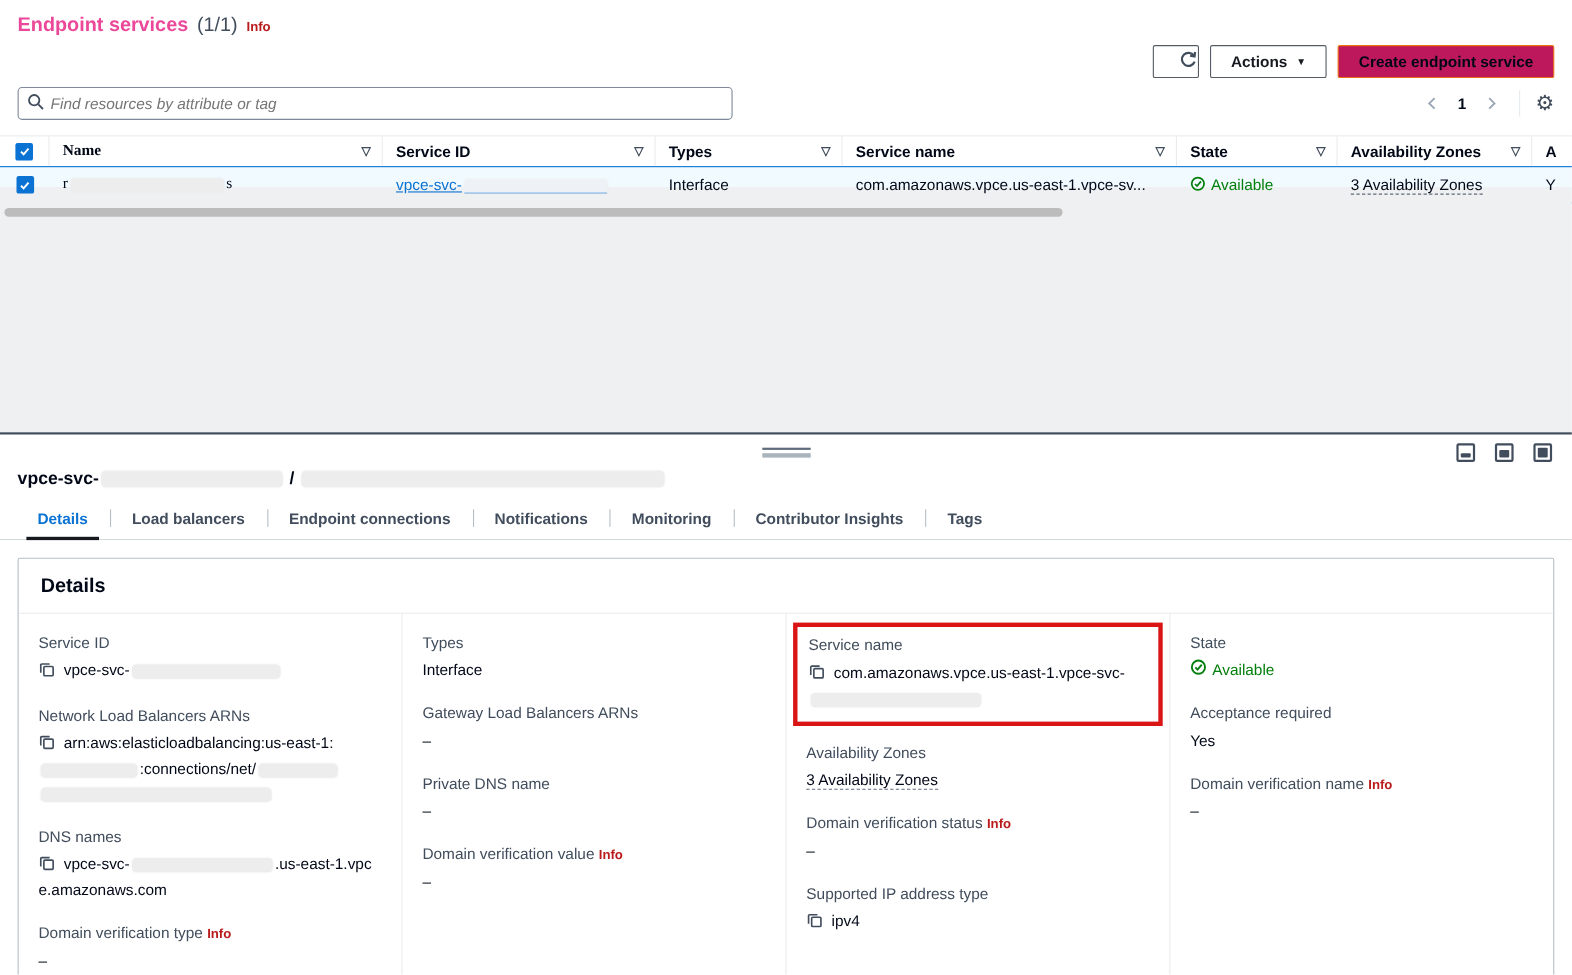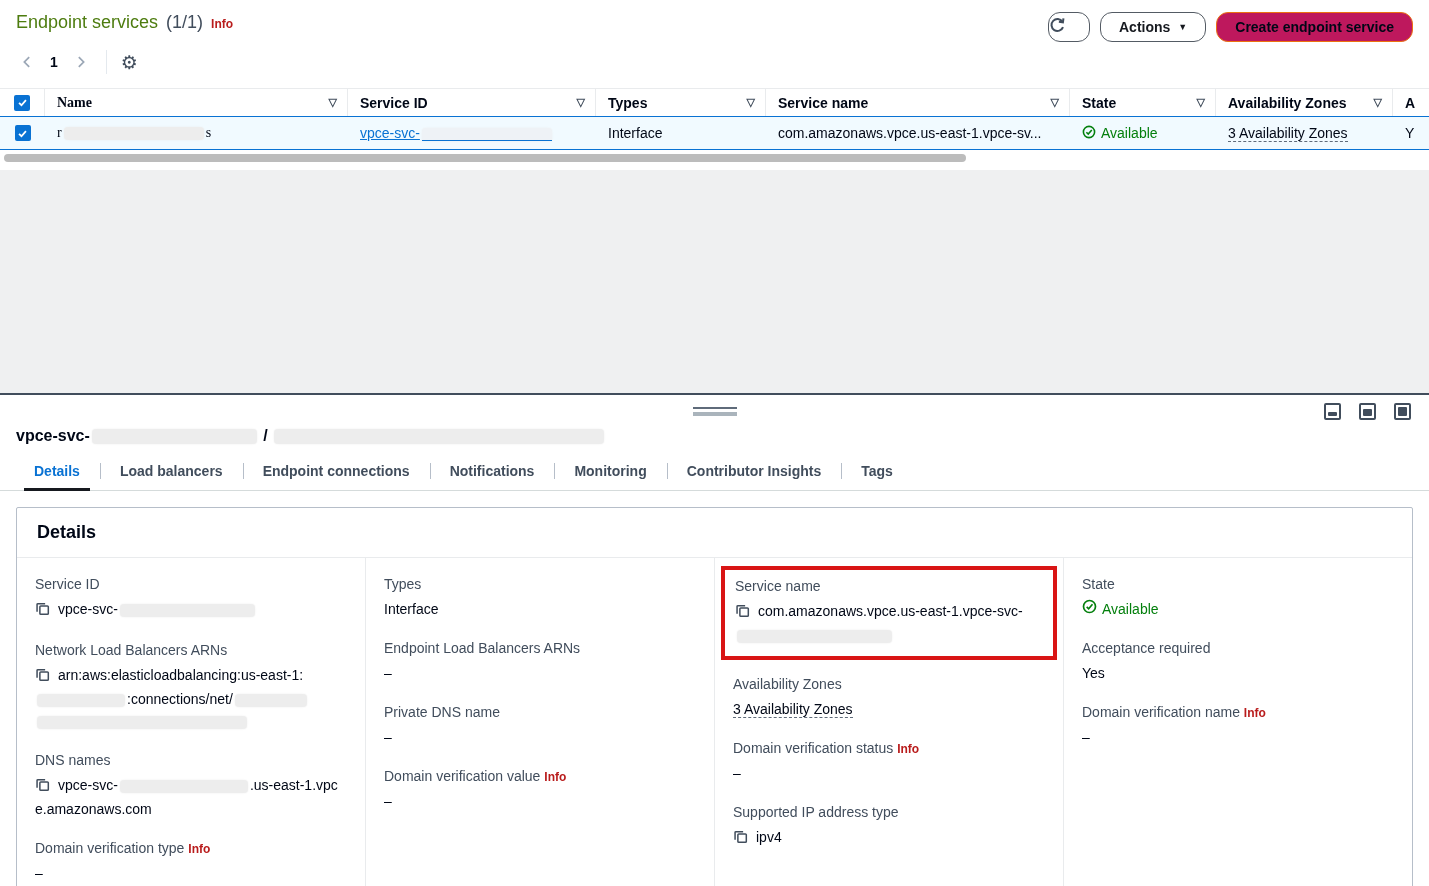--- a/index.html
+++ b/index.html
@@ -3,27 +3,27 @@
 <meta charset="utf-8">
 <style>
   * { margin:0; padding:0; box-sizing:border-box; }
   html,body { width:1429px; height:886px; overflow:hidden; background:#ffffff;
     font-family:"Liberation Sans", sans-serif; font-size:14px; color:#000716; }
 
   
   .top { background:#fff; padding-top:12px; height:170px; }
   .title-row { display:flex; justify-content:space-between; align-items:flex-start; padding:0 16px; }
   .title-left { display:flex; align-items:baseline; gap:8px; }
-  .page-title { font-size:18px; font-weight:400; color:#4d7c0f; }
+  .page-title { font-size:18px; font-weight:700; color:#ec4899; }
   .counter { font-size:18px; font-weight:400; color:#414d5c; }
   .info-link { color:#b91c1c; font-weight:700; font-size:12px; cursor:pointer; }
   .btn-row { display:flex; gap:10px; align-items:center; }
-  .btn { height:30px; border:1px solid #545b64; border-radius:12px; background:#fff;
+  .btn { height:30px; border:1px solid #545b64; border-radius:2px; background:#fff;
     font-weight:700; font-size:14px; color:#16191f; display:flex; align-items:center;
-    justify-content:space-between; padding:0 18px; cursor:pointer; }
+    justify-content:flex-end; padding:0 18px; cursor:pointer;margin-top:29px; }
   .btn-icon { width:42px; padding:0; }
   .btn-primary { background:#be185d; border-color:#ec7211; color:#000716; }
   .caret { font-size:9px; margin-left:8px; color:#16191f; }
 
   .search-row { display:flex; justify-content:space-between; align-items:center; padding:8px 16px 0 16px; }
   .search-box { width:650px; height:30px; border:1px solid #7d8998; border-radius:4px;
     display:flex; align-items:center; padding:0 8px; background:#fff; }
   .search-box input { border:none; outline:none; flex:1; font-size:14px; font-style:italic;
     color:#5f6b7a; margin-left:6px; font-family:"Liberation Sans", sans-serif; background:transparent; }
   .pager { display:flex; align-items:center; gap:10px; }
@@ -120,20 +120,29 @@
         <span>Actions</span>
         <span class="caret">▼</span>
       </button>
       <button class="btn btn-primary">
         <span>Create endpoint service</span>
       </button>
     </div>
   </div>
 
   <div class="search-row">
+    <div class="search-box">
+      <span>
+        <svg width="15" height="15" viewBox="0 0 16 16" fill="none" stroke="#414d5c" stroke-width="1.8">
+          <circle cx="6.5" cy="6.5" r="5"></circle>
+            <path d="M10.5 10.5 L15 15"></path>
+        </svg>
+      </span>
+      <input type="text" placeholder="Find resources by attribute or tag" style="">
+    </div>
     <div class="pager">
       <span class="pg-chev">
         <svg width="14" height="14" viewBox="0 0 16 16" fill="none" stroke="#9ba7b6" stroke-width="2">
             <path d="M10.5 2.5 L5 8 L10.5 13.5"></path>
           </svg>
       </span>
       <span class="pg-num">1</span>
       <span class="pg-chev">
         <svg width="14" height="14" viewBox="0 0 16 16" fill="none" stroke="#9ba7b6" stroke-width="2">
             <path d="M5.5 2.5 L11 8 L5.5 13.5"></path>
@@ -309,21 +318,21 @@
           <div class="fvalue dash">–</div>
         </div>
       </div>
 
       <div class="dcol">
         <div class="field">
           <div class="flabel">Types</div>
           <div class="fvalue">Interface</div>
         </div>
         <div class="field">
-          <div class="flabel">Endpoint Load Balancers ARNs</div>
+          <div class="flabel">Gateway Load Balancers ARNs</div>
           <div class="fvalue dash">–</div>
         </div>
         <div class="field">
           <div class="flabel">Private DNS name</div>
           <div class="fvalue dash">–</div>
         </div>
         <div class="field">
           <div class="flabel">
             <span>Domain verification value</span>
             <span class="info-link">Info</span>

